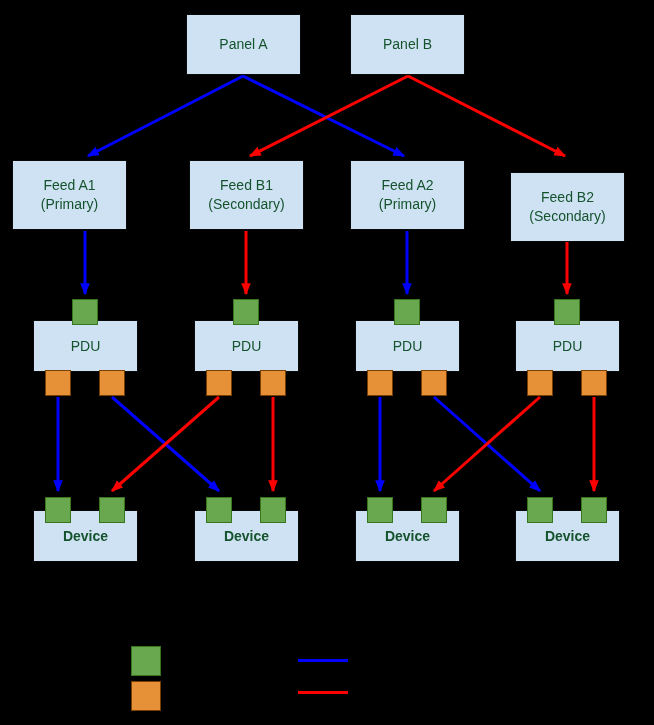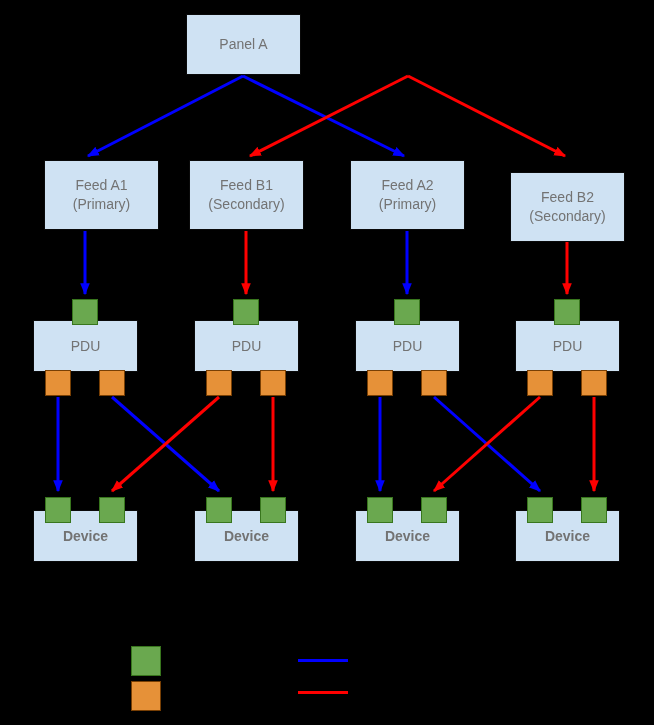--- a/index.html
+++ b/index.html
@@ -3,21 +3,21 @@
 <meta charset="utf-8">
 <style>
   html,body{margin:0;padding:0;background:#000;}
   #canvas{
     position:relative;width:654px;height:725px;background:#000000;
     font-family:"Liberation Sans", sans-serif;overflow:hidden;
   }
   #arrow-layer{position:absolute;left:0;top:0;z-index:1;}
   .box{
     position:absolute;z-index:2;box-sizing:border-box;
-    background:#cfe2f3;border:1px solid #0a0a0a;color:#737373;
+    background:#cfe2f3;border:1px solid #0a0a0a;color:#14532d;
     display:flex;flex-direction:column;align-items:center;justify-content:center;
     font-size:14px;line-height:19px;text-align:center;
   }
   .panel{width:115px;height:61px;}
   .feed{width:115px;height:70px;}
   .pdu{width:105px;height:52px;}
   .device{width:105px;height:52px;font-weight:bold;}
   .port{
     position:absolute;z-index:3;box-sizing:border-box;width:26px;height:26px;
   }
@@ -64,22 +64,25 @@
 
     <line x1="380" y1="397" x2="380" y2="491" stroke="#0000ff" stroke-width="3" marker-end="url(#head-blue)"></line>
     <line x1="434" y1="397" x2="540" y2="491" stroke="#0000ff" stroke-width="3" marker-end="url(#head-blue)"></line>
     <line x1="540" y1="397" x2="434" y2="491" stroke="#ff0000" stroke-width="3" marker-end="url(#head-red)"></line>
     <line x1="594" y1="397" x2="594" y2="491" stroke="#ff0000" stroke-width="3" marker-end="url(#head-red)"></line>
   </svg>
 
   <div class="box panel" style="left:186px;top:14px">
     <span>Panel A</span>
   </div>
+  <div class="box panel" style="left:350px;top:14px">
+    <span>Panel B</span>
+  </div>
 
-  <div class="box feed" style="left:44px;top:160px">
+  <div class="box feed" style="left:12px;top:160px">
     <span>Feed A1</span>
     <span>(Primary)</span>
   </div>
   <div class="box feed" style="left:189px;top:160px">
     <span>Feed B1</span>
     <span>(Secondary)</span>
   </div>
   <div class="box feed" style="left:350px;top:160px">
     <span>Feed A2</span>
     <span>(Primary)</span>

